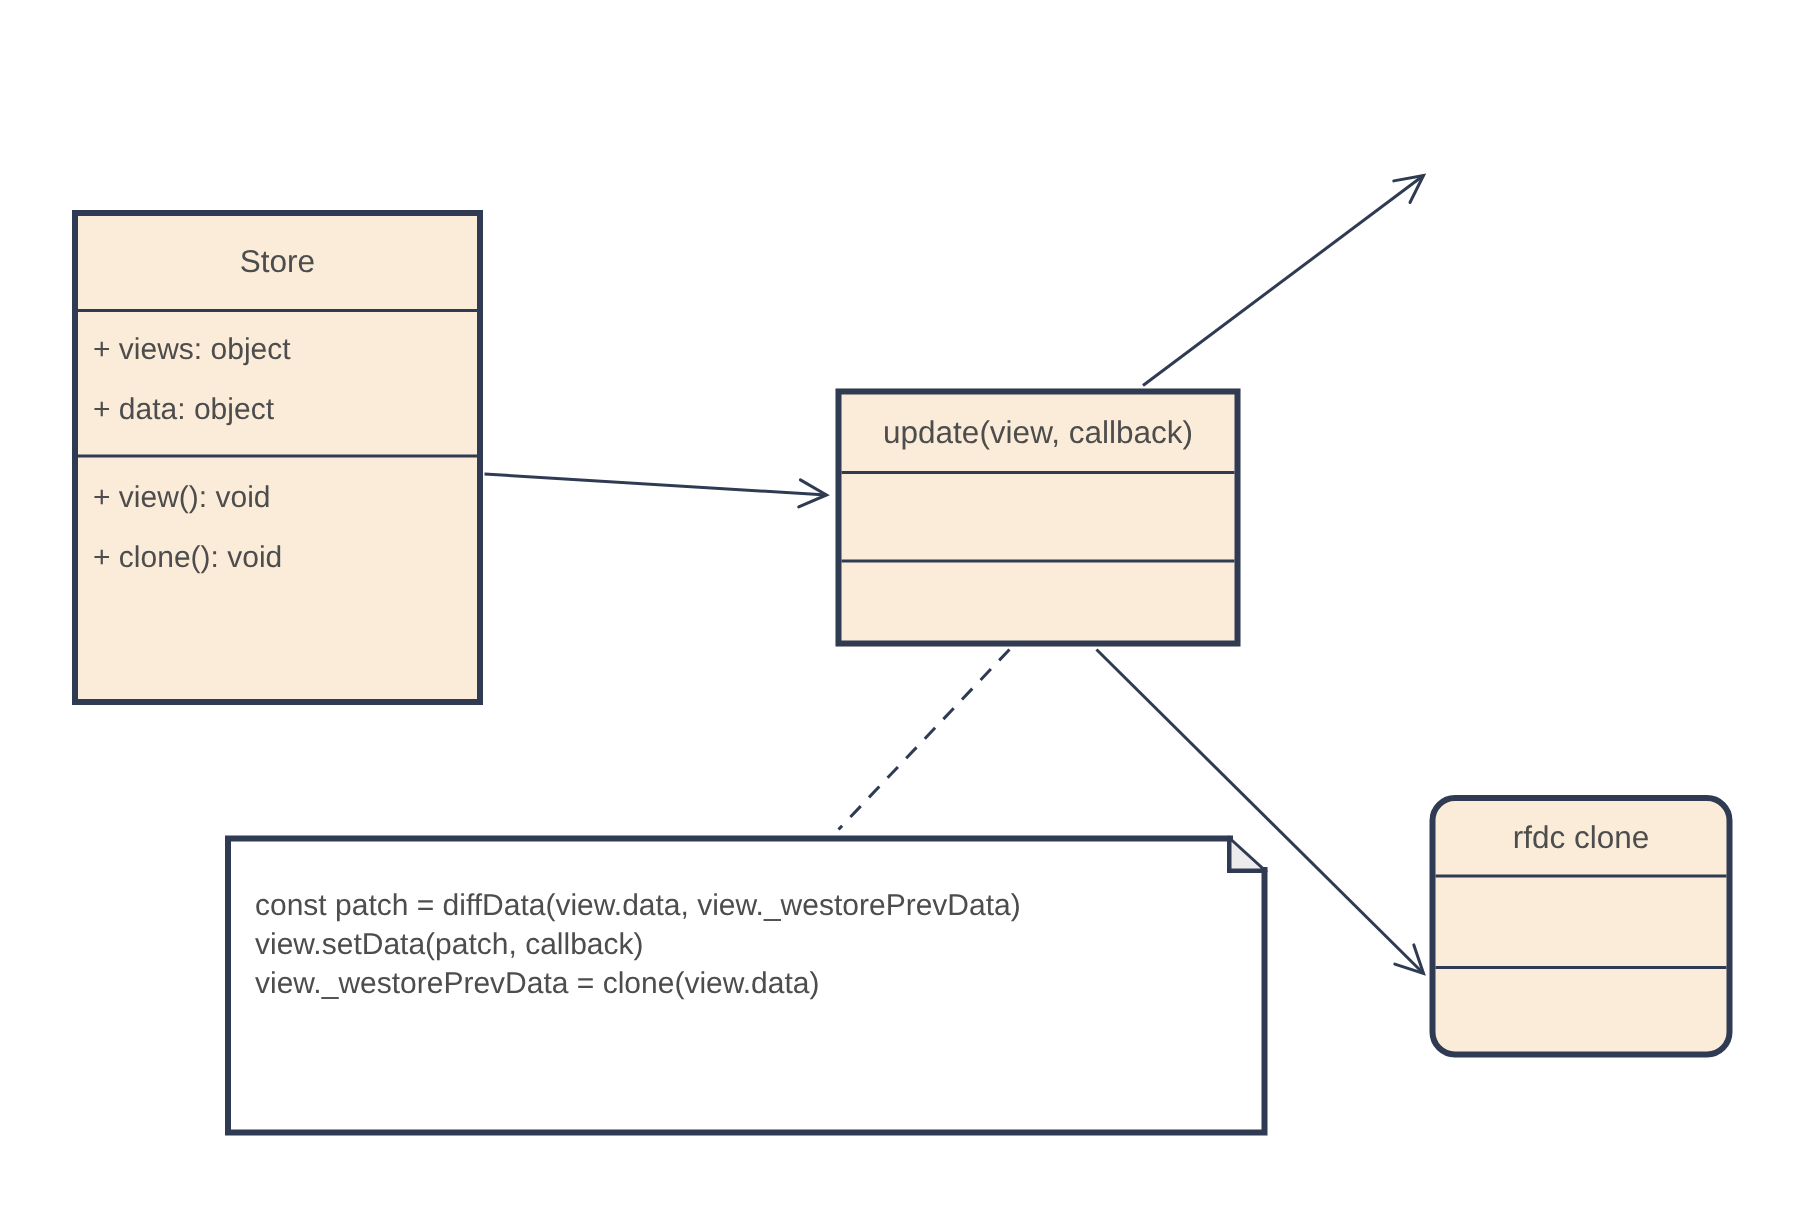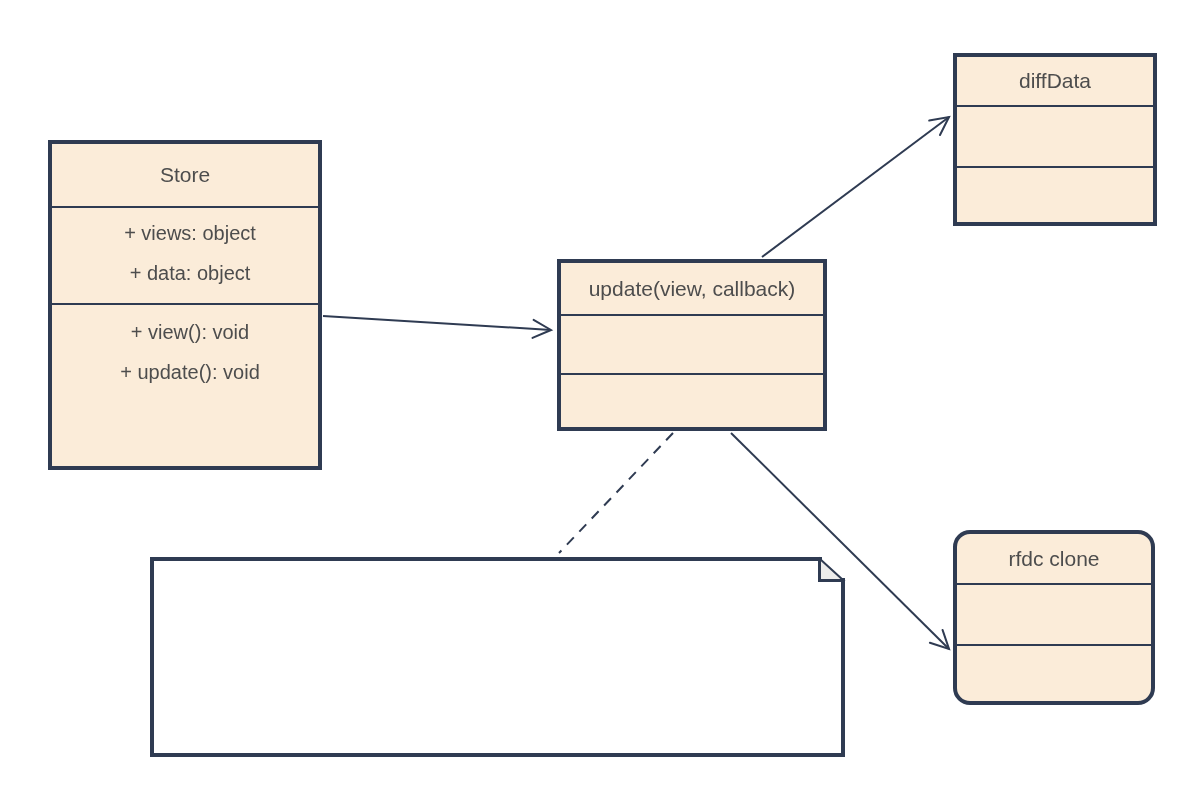--- a/index.html
+++ b/index.html
@@ -64,21 +64,20 @@
     justify-content: center;
     font-size: 21px;
     border-bottom: 2px solid var(--box-border);
     box-sizing: border-box;
     white-space: nowrap;
   }
   .uml-compartment {
     flex: 0 0 auto;
     border-bottom: 2px solid var(--box-border);
     box-sizing: border-box;
-    text-align: center;
   }
   .uml-compartment.last {
     flex: 1 1 auto;
     border-bottom: none;
   }
   .member {
     font-size: 20px;
     line-height: 40px;
     padding-left: 10px;
     white-space: nowrap;
@@ -133,36 +132,36 @@
   </svg>
 
   <div class="uml-class" id="box-store">
     <div class="uml-title">Store</div>
     <div class="uml-compartment attrs">
       <div class="member">+ views: object</div>
       <div class="member">+ data: object</div>
     </div>
     <div class="uml-compartment last methods">
       <div class="member">+ view(): void</div>
-      <div class="member">+ update(): void</div>
+      <div class="member">+ clone(): void</div>
     </div>
   </div>
 
   <div class="uml-class" id="box-update">
     <div class="uml-title">update(view, callback)</div>
     <div class="uml-compartment comp-mid"></div>
     <div class="uml-compartment last"></div>
   </div>
 
-  <div class="uml-class" id="box-diffdata">
-    <div class="uml-title">diffData</div>
-    <div class="uml-compartment comp-mid"></div>
-    <div class="uml-compartment last"></div>
-  </div>
 
   <div class="uml-class" id="box-rfdc">
     <div class="uml-title">rfdc clone</div>
     <div class="uml-compartment comp-mid"></div>
     <div class="uml-compartment last"></div>
   </div>
 
+  <div id="note-text">
+    <div>const patch = diffData(view.data, view._westorePrevData)</div>
+    <div>view.setData(patch, callback)</div>
+    <div>view._westorePrevData = clone(view.data)</div>
+  </div>
 
 </div>
 
 </body></html>

